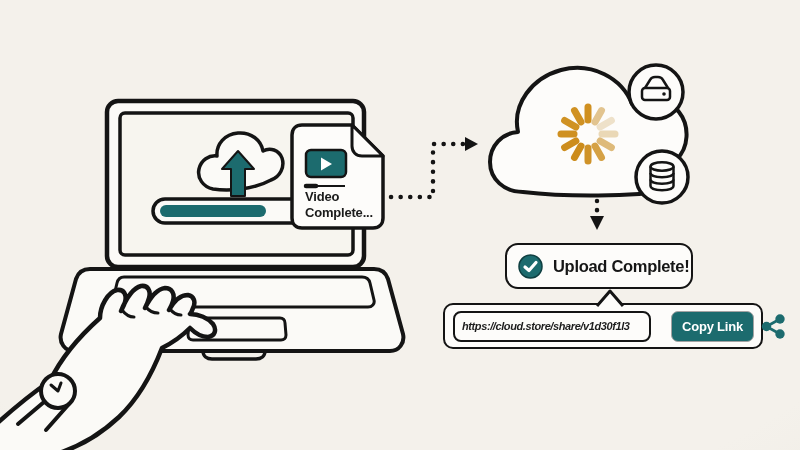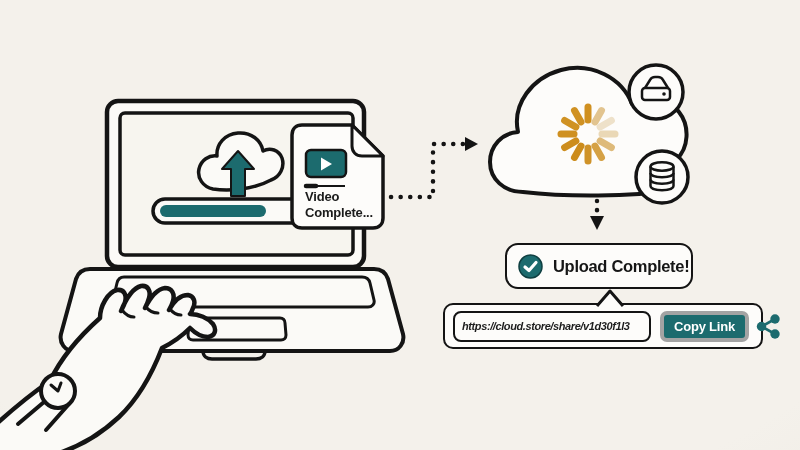--- a/index.html
+++ b/index.html
@@ -40,22 +40,22 @@
     background:var(--panel);border:2.5px solid var(--ink);border-radius:10px;
     display:flex;align-items:center;padding:0 8px;
   }
   .url-field{
     box-sizing:border-box;width:198px;height:31px;flex:none;
     background:var(--panel);border:2px solid var(--ink);border-radius:8px;
     display:flex;align-items:center;padding:0 7px;overflow:hidden;font-style:italic;
   }
   .url-text{font-size:11px;font-weight:600;letter-spacing:-0.4px;color:#1d1d1d;white-space:nowrap;}
   .copy-btn{
-    box-sizing:border-box;margin-left:9px;height:31px;flex:none;
-    background:var(--teal);border:4px solid #a3a3a3;border-radius:7px;
+    box-sizing:border-box;margin-left:20px;height:31px;flex:none;
+    background:var(--teal);border:1px solid #a3a3a3;border-radius:7px;
     display:flex;align-items:center;padding:0 10px;cursor:pointer;
   }
   .copy-btn span{font-size:13px;font-weight:700;color:#ffffff;letter-spacing:-0.2px;white-space:nowrap;}
   .share-ic{margin-left:7px;flex:none;cursor:pointer;}
 </style>
 </head>
 <body>
 
 <div class="stage">
 

